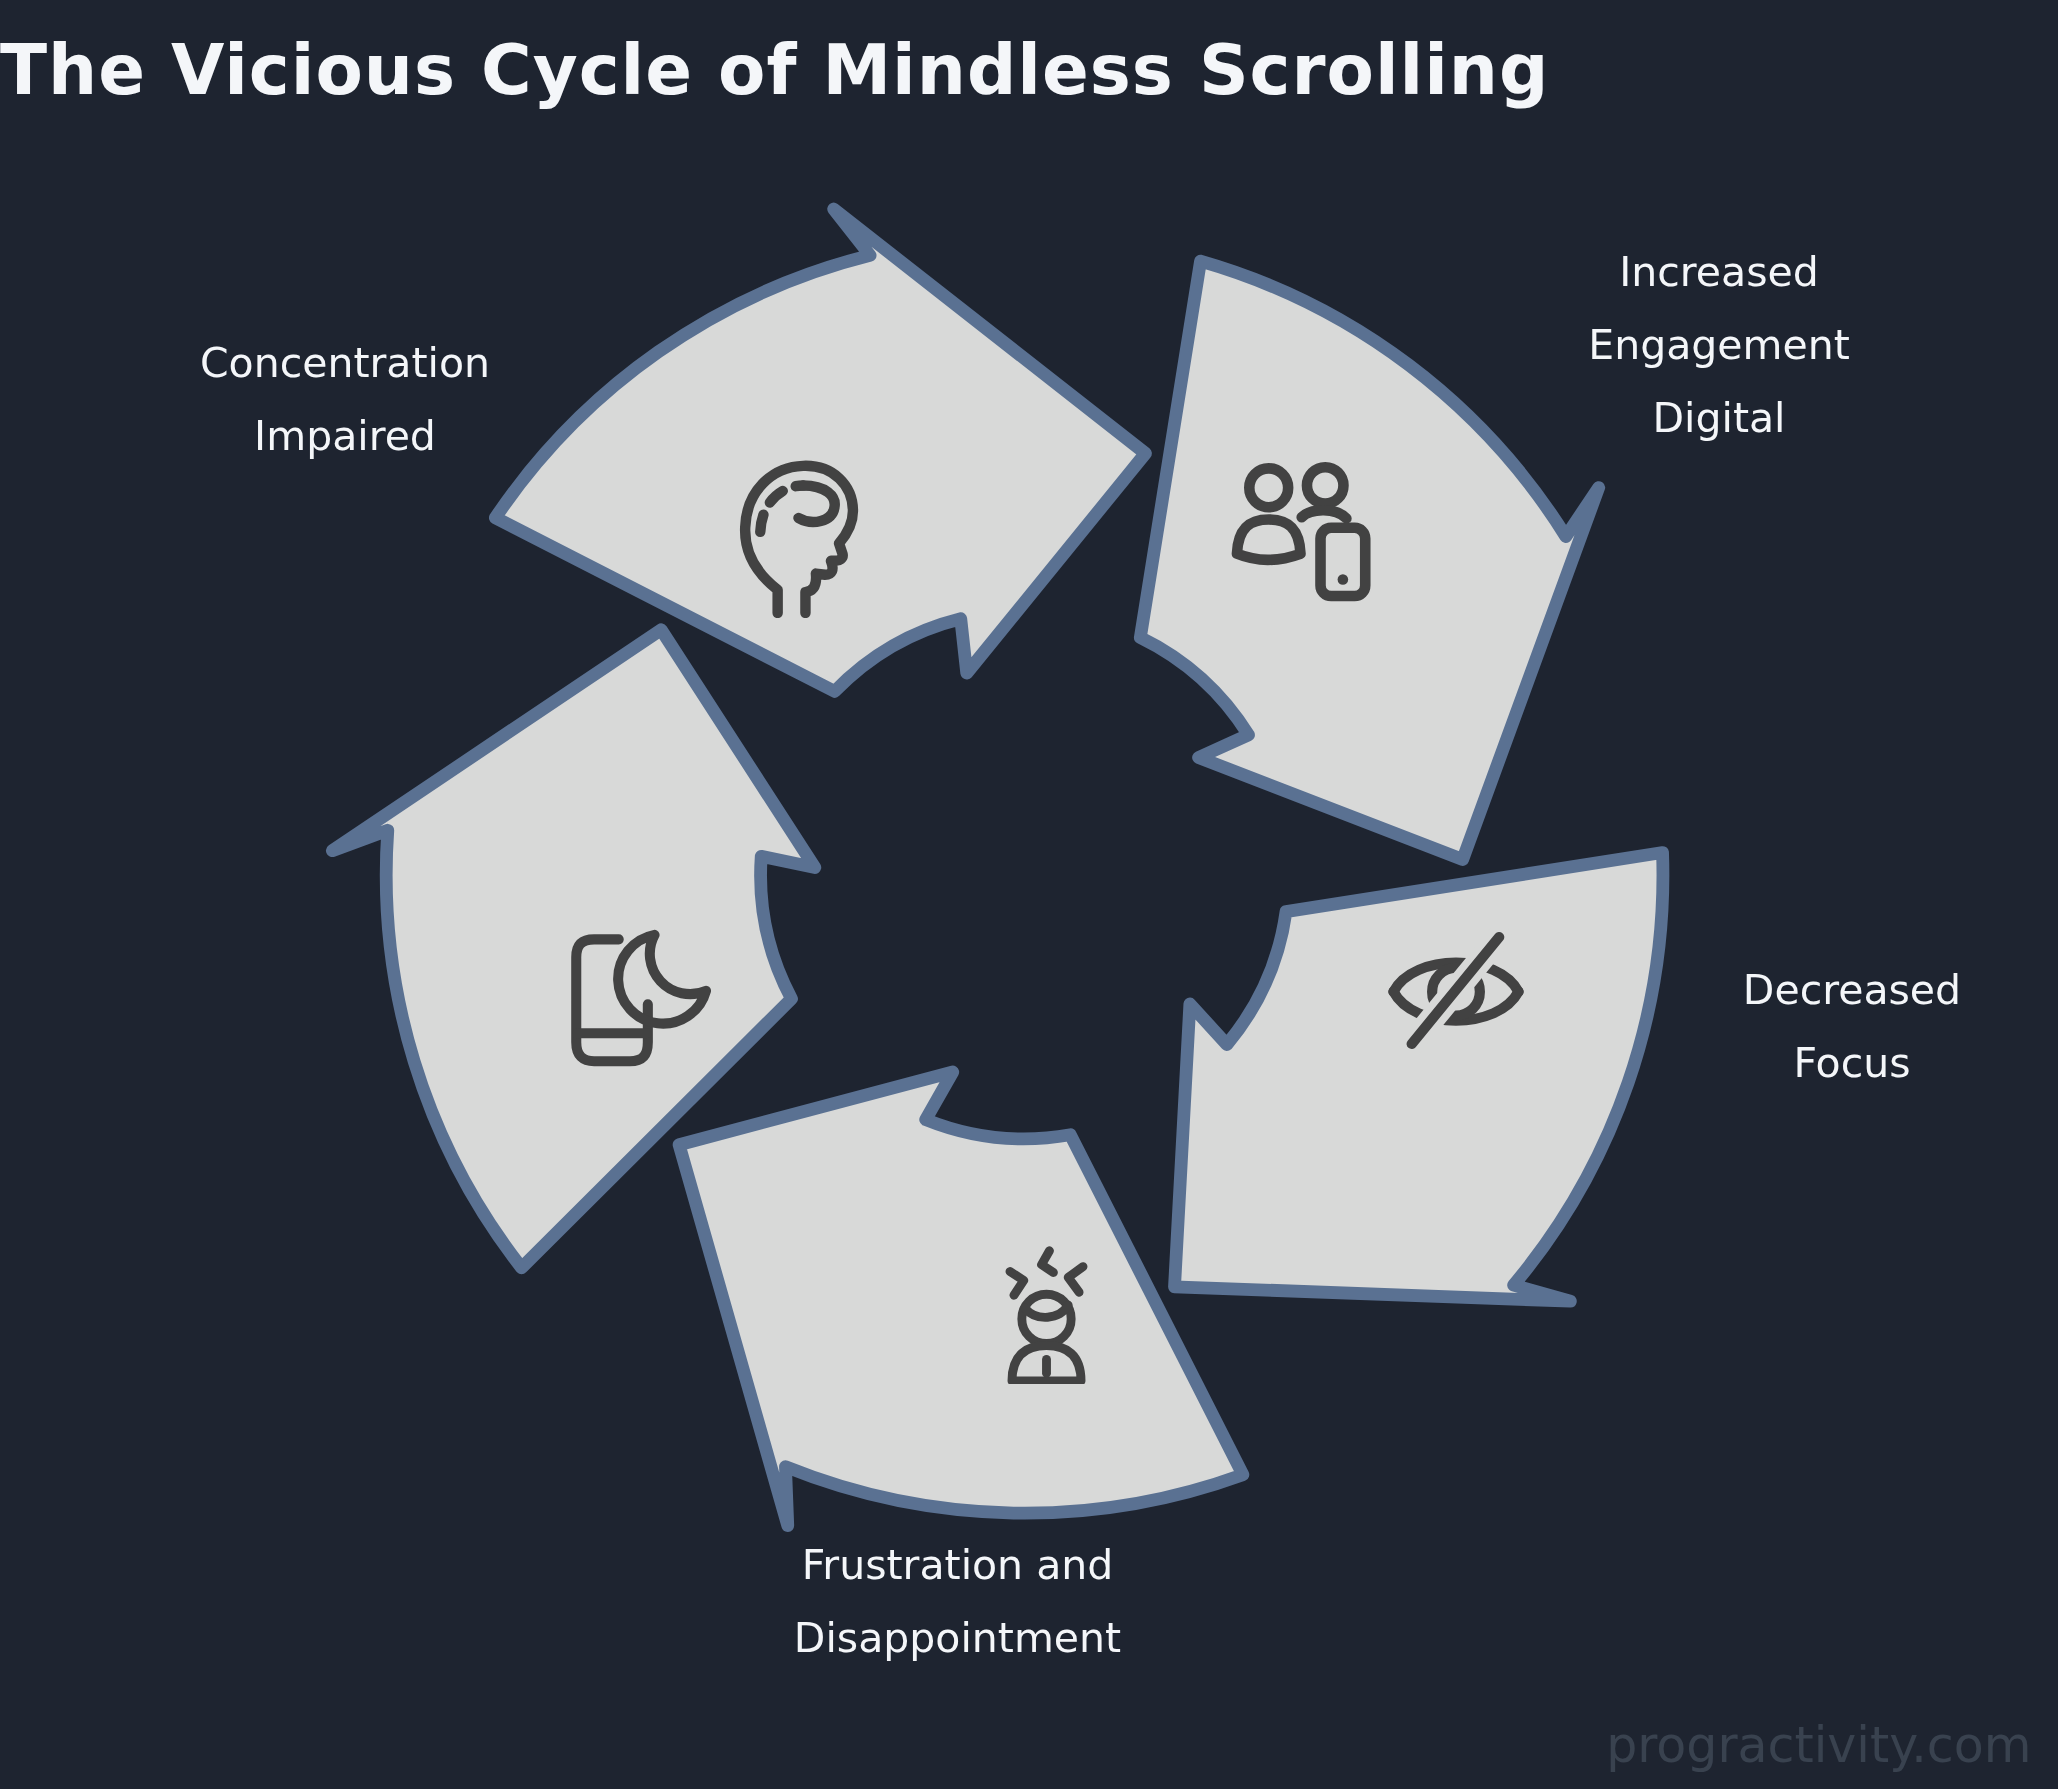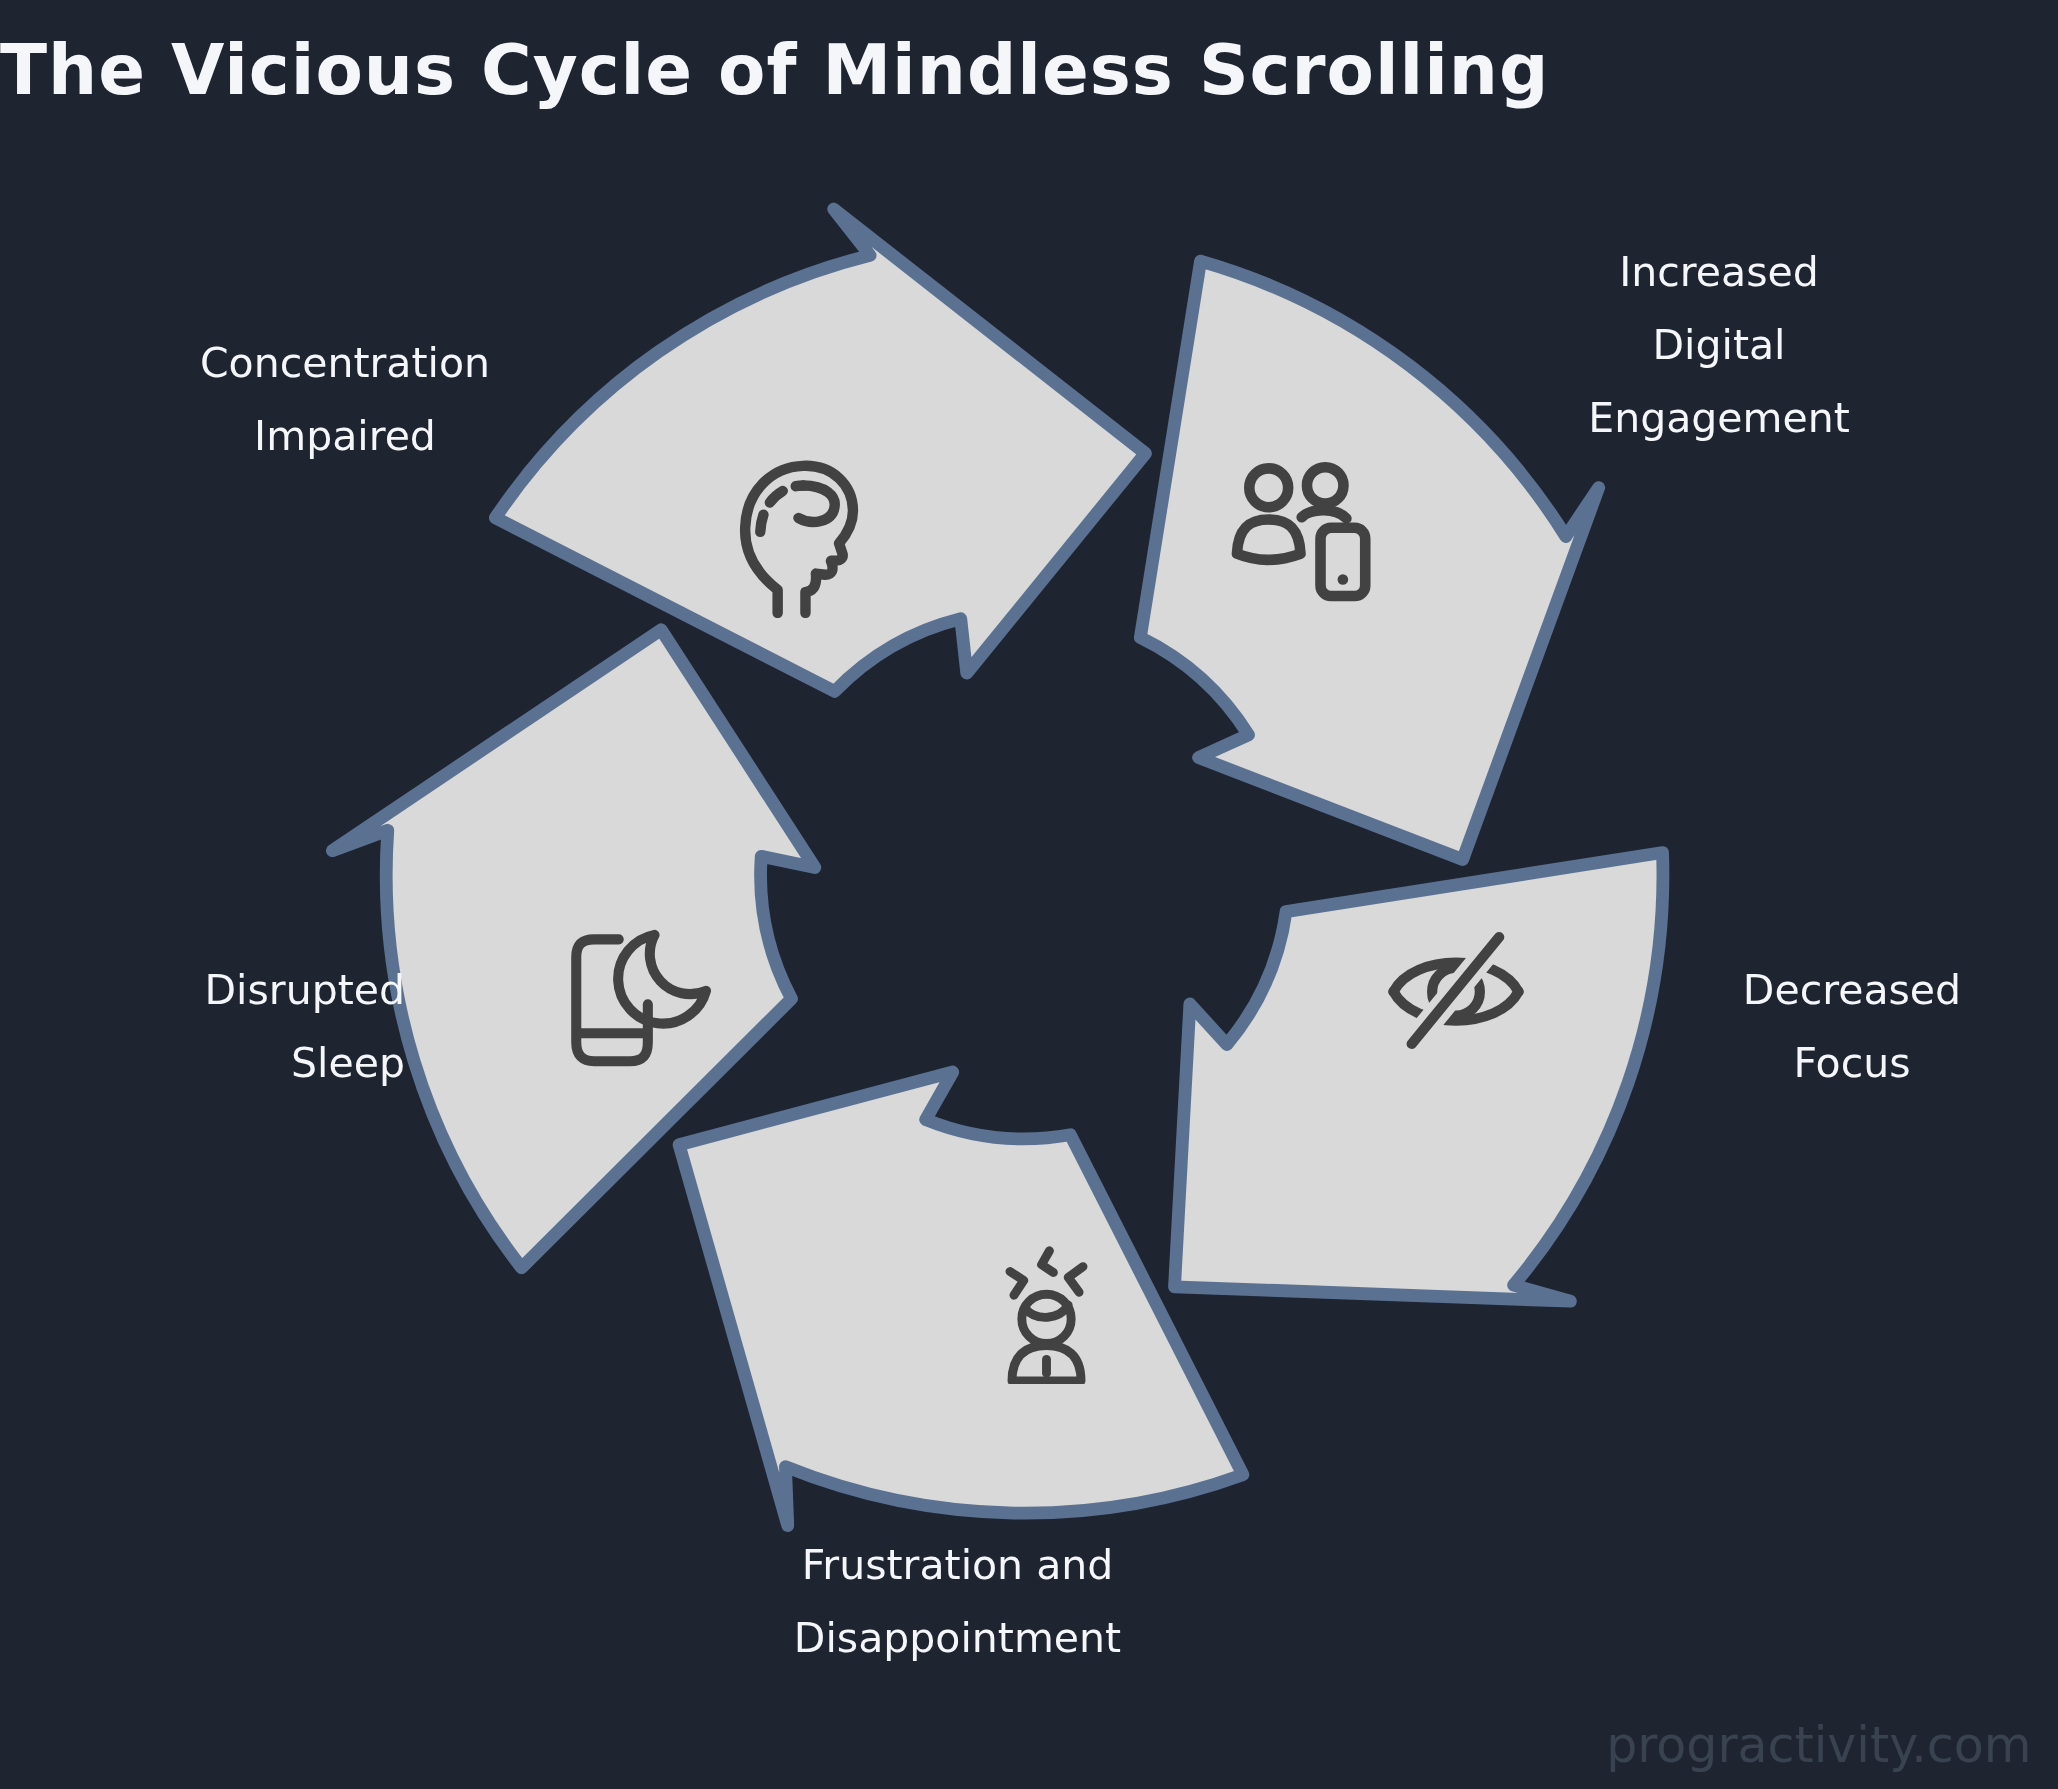--- a/index.html
+++ b/index.html
@@ -110,35 +110,31 @@
     <path d="M78,16 A40,40 0 1,0 124,66 A36,36 0 0,1 78,16 Z"></path>
   </svg>
 
   <div class="label" style="left:69px;top:327px;width:552px;">
     <span>Concentration</span>
     <span>Impaired</span>
   </div>
 
   <div class="label" style="left:1463px;top:236px;width:512px;">
     <span>Increased</span>
+    <span>Engagement</span>
     <span>Digital</span>
-    <span>Engagement</span>
   </div>
 
   <div class="label" style="left:1601px;top:954px;width:502px;">
     <span>Decreased</span>
     <span>Focus</span>
   </div>
 
   <div class="label" style="left:635px;top:1529px;width:645px;">
     <span>Frustration and</span>
     <span>Disappointment</span>
   </div>
 
-  <div class="label right" style="left:39px;top:954px;width:366px;">
-    <span>Disrupted</span>
-    <span>Sleep</span>
-  </div>
 
   <div class="watermark">progractivity.com</div>
 
 </div>
 
 
 </body></html>

